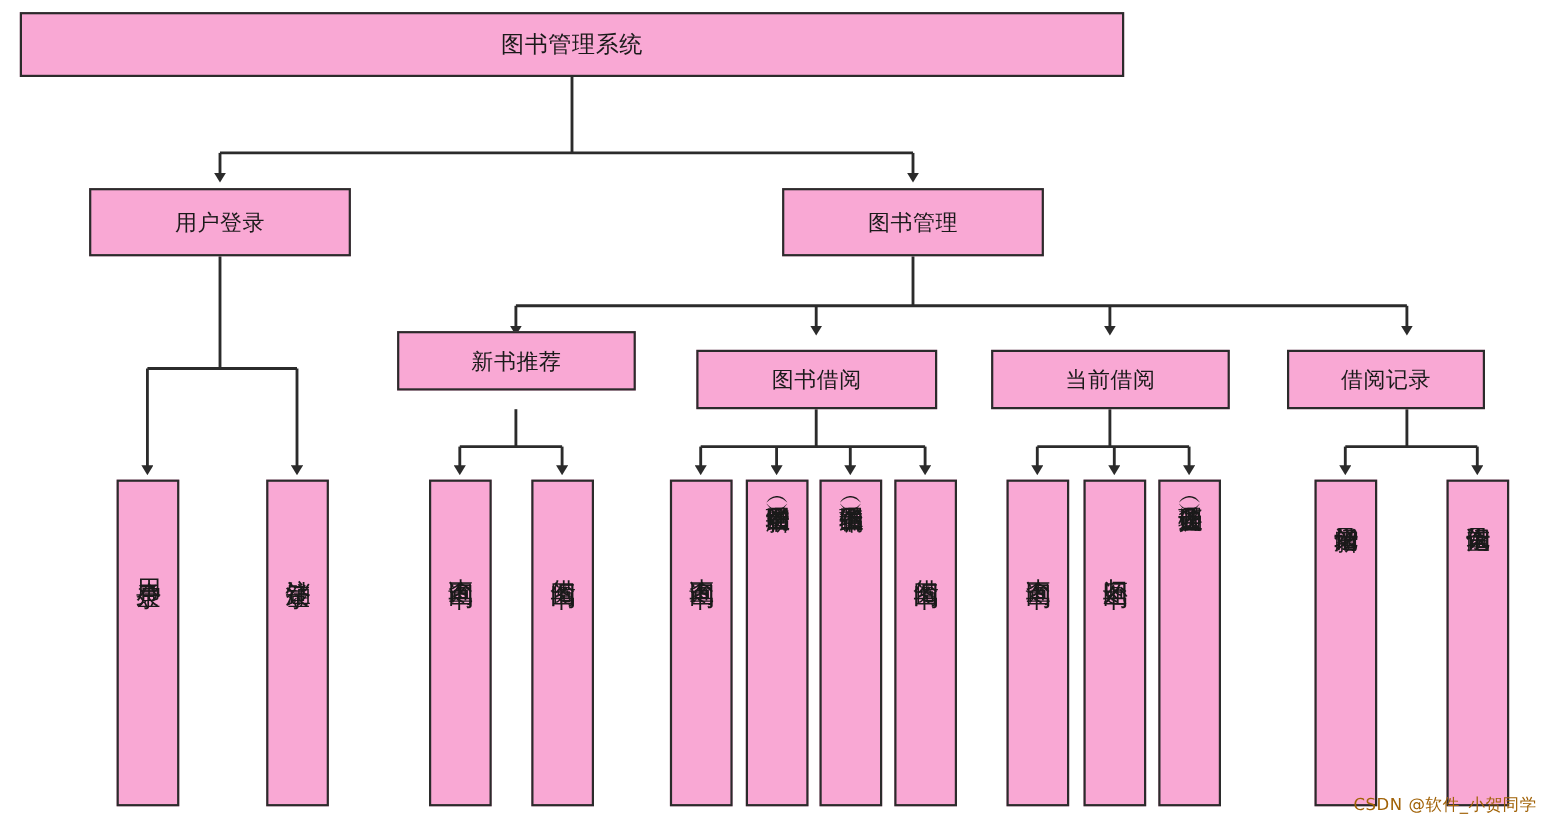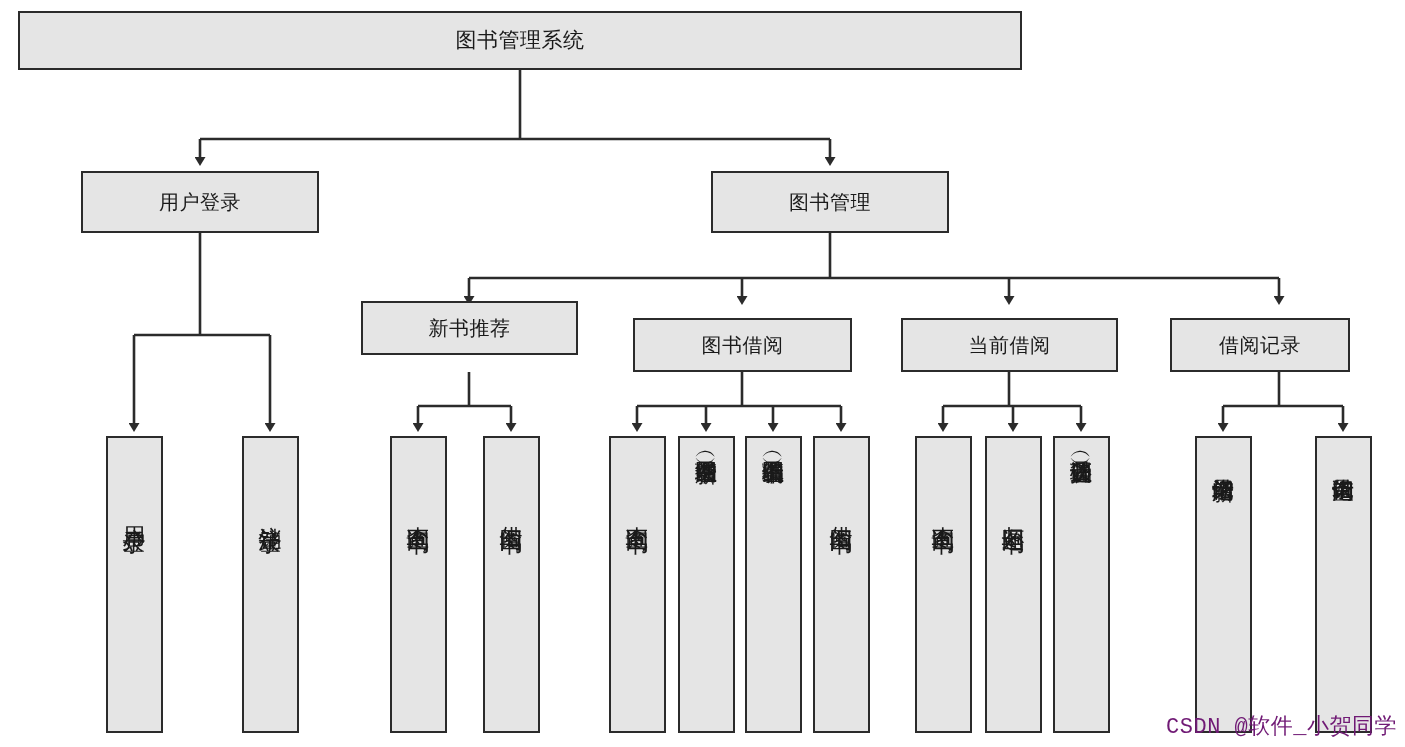--- a/index.html
+++ b/index.html
@@ -22,21 +22,21 @@
     position: absolute;
     left: 0;
     top: 0;
     width: 1405px;
     height: 747px;
     pointer-events: none;
   }
   .node {
     position: absolute;
     box-sizing: border-box;
-    background: #e5e5e5;
+    background: #f9a8d4;
     border: 2px solid #2b2b2b;
     display: flex;
     align-items: center;
     justify-content: center;
     color: #1a1a1a;
   }
   .node.root {
     font-size: 21px;
   }
   .node.level2 {
@@ -60,26 +60,25 @@
     letter-spacing: 2px;
   }
   .node.leaf.tall-text .node-label {
     font-size: 22px;
     letter-spacing: 0px;
   }
   #watermark {
     position: absolute;
     right: 8px;
     bottom: 6px;
-    font-size: 22px;
-    color: #701a75;
+    font-size: 15px;
+    color: #a16207;
     letter-spacing: 0.5px;
     white-space: nowrap;
     user-select: none;
-    font-family: Liberation Mono, monospace;
   }
 </style>
 </head>
 <body>
 
 <div id="diagram-canvas">
 
   <svg id="edge-layer" viewBox="0 0 1405 747" width="1405" height="747" xmlns="http://www.w3.org/2000/svg">
     <defs>
       <marker id="arrow" markerWidth="9" markerHeight="11" refX="1" refY="5.5" orient="auto" markerUnits="userSpaceOnUse">

